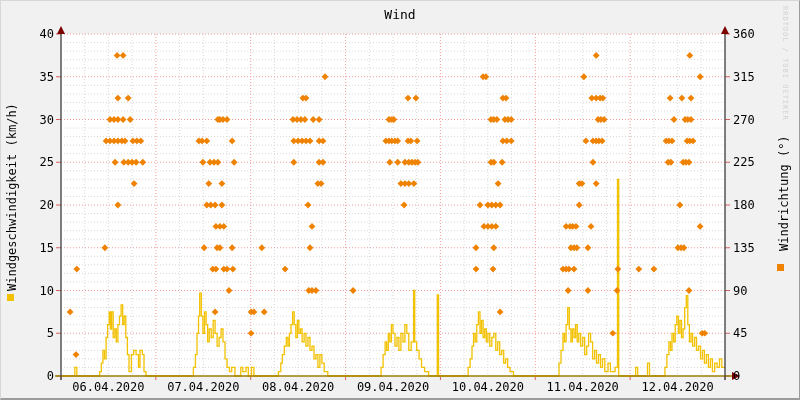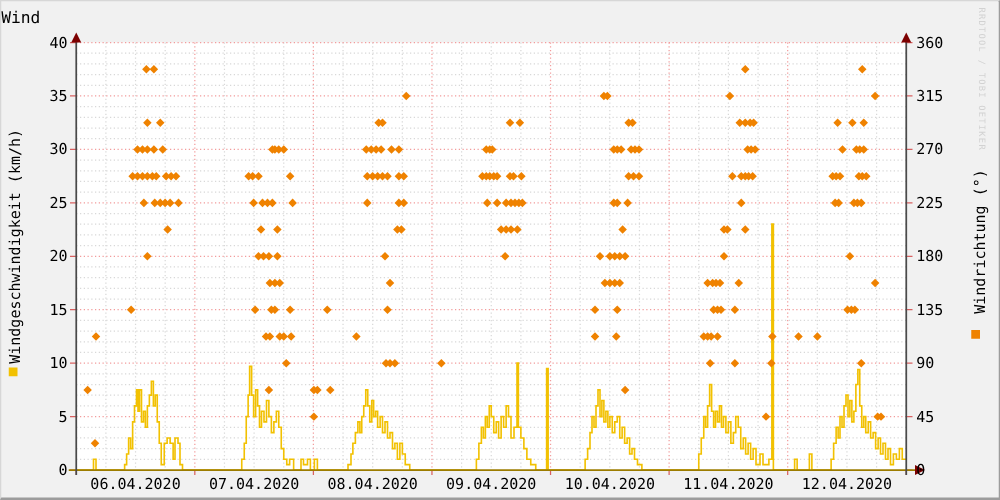--- a/index.html
+++ b/index.html
@@ -9,21 +9,21 @@
     background:#f1f1f1;
     box-sizing:border-box;
     border:1px solid #d7d7d7;
     border-bottom:2px solid #9c9c9c;
     border-right:1px solid #9c9c9c;
     font-family:"DejaVu Sans Mono", monospace;
     overflow:hidden;
   }
   .chart-title{
     position:absolute;top:6px;left:0;right:0;
-    text-align:left;font-size:13px;color:#000;
+    text-align:center;font-size:13px;color:#000;
   }
   .ylabel{
     position:absolute;
     font-size:12px;color:#000;
     writing-mode:vertical-rl;
     transform:rotate(180deg);
     white-space:nowrap;
   }
   .ylabel-left{left:4px;top:105px;height:185px;}
   .ylabel-right{right:8px;top:158px;height:92px;}

